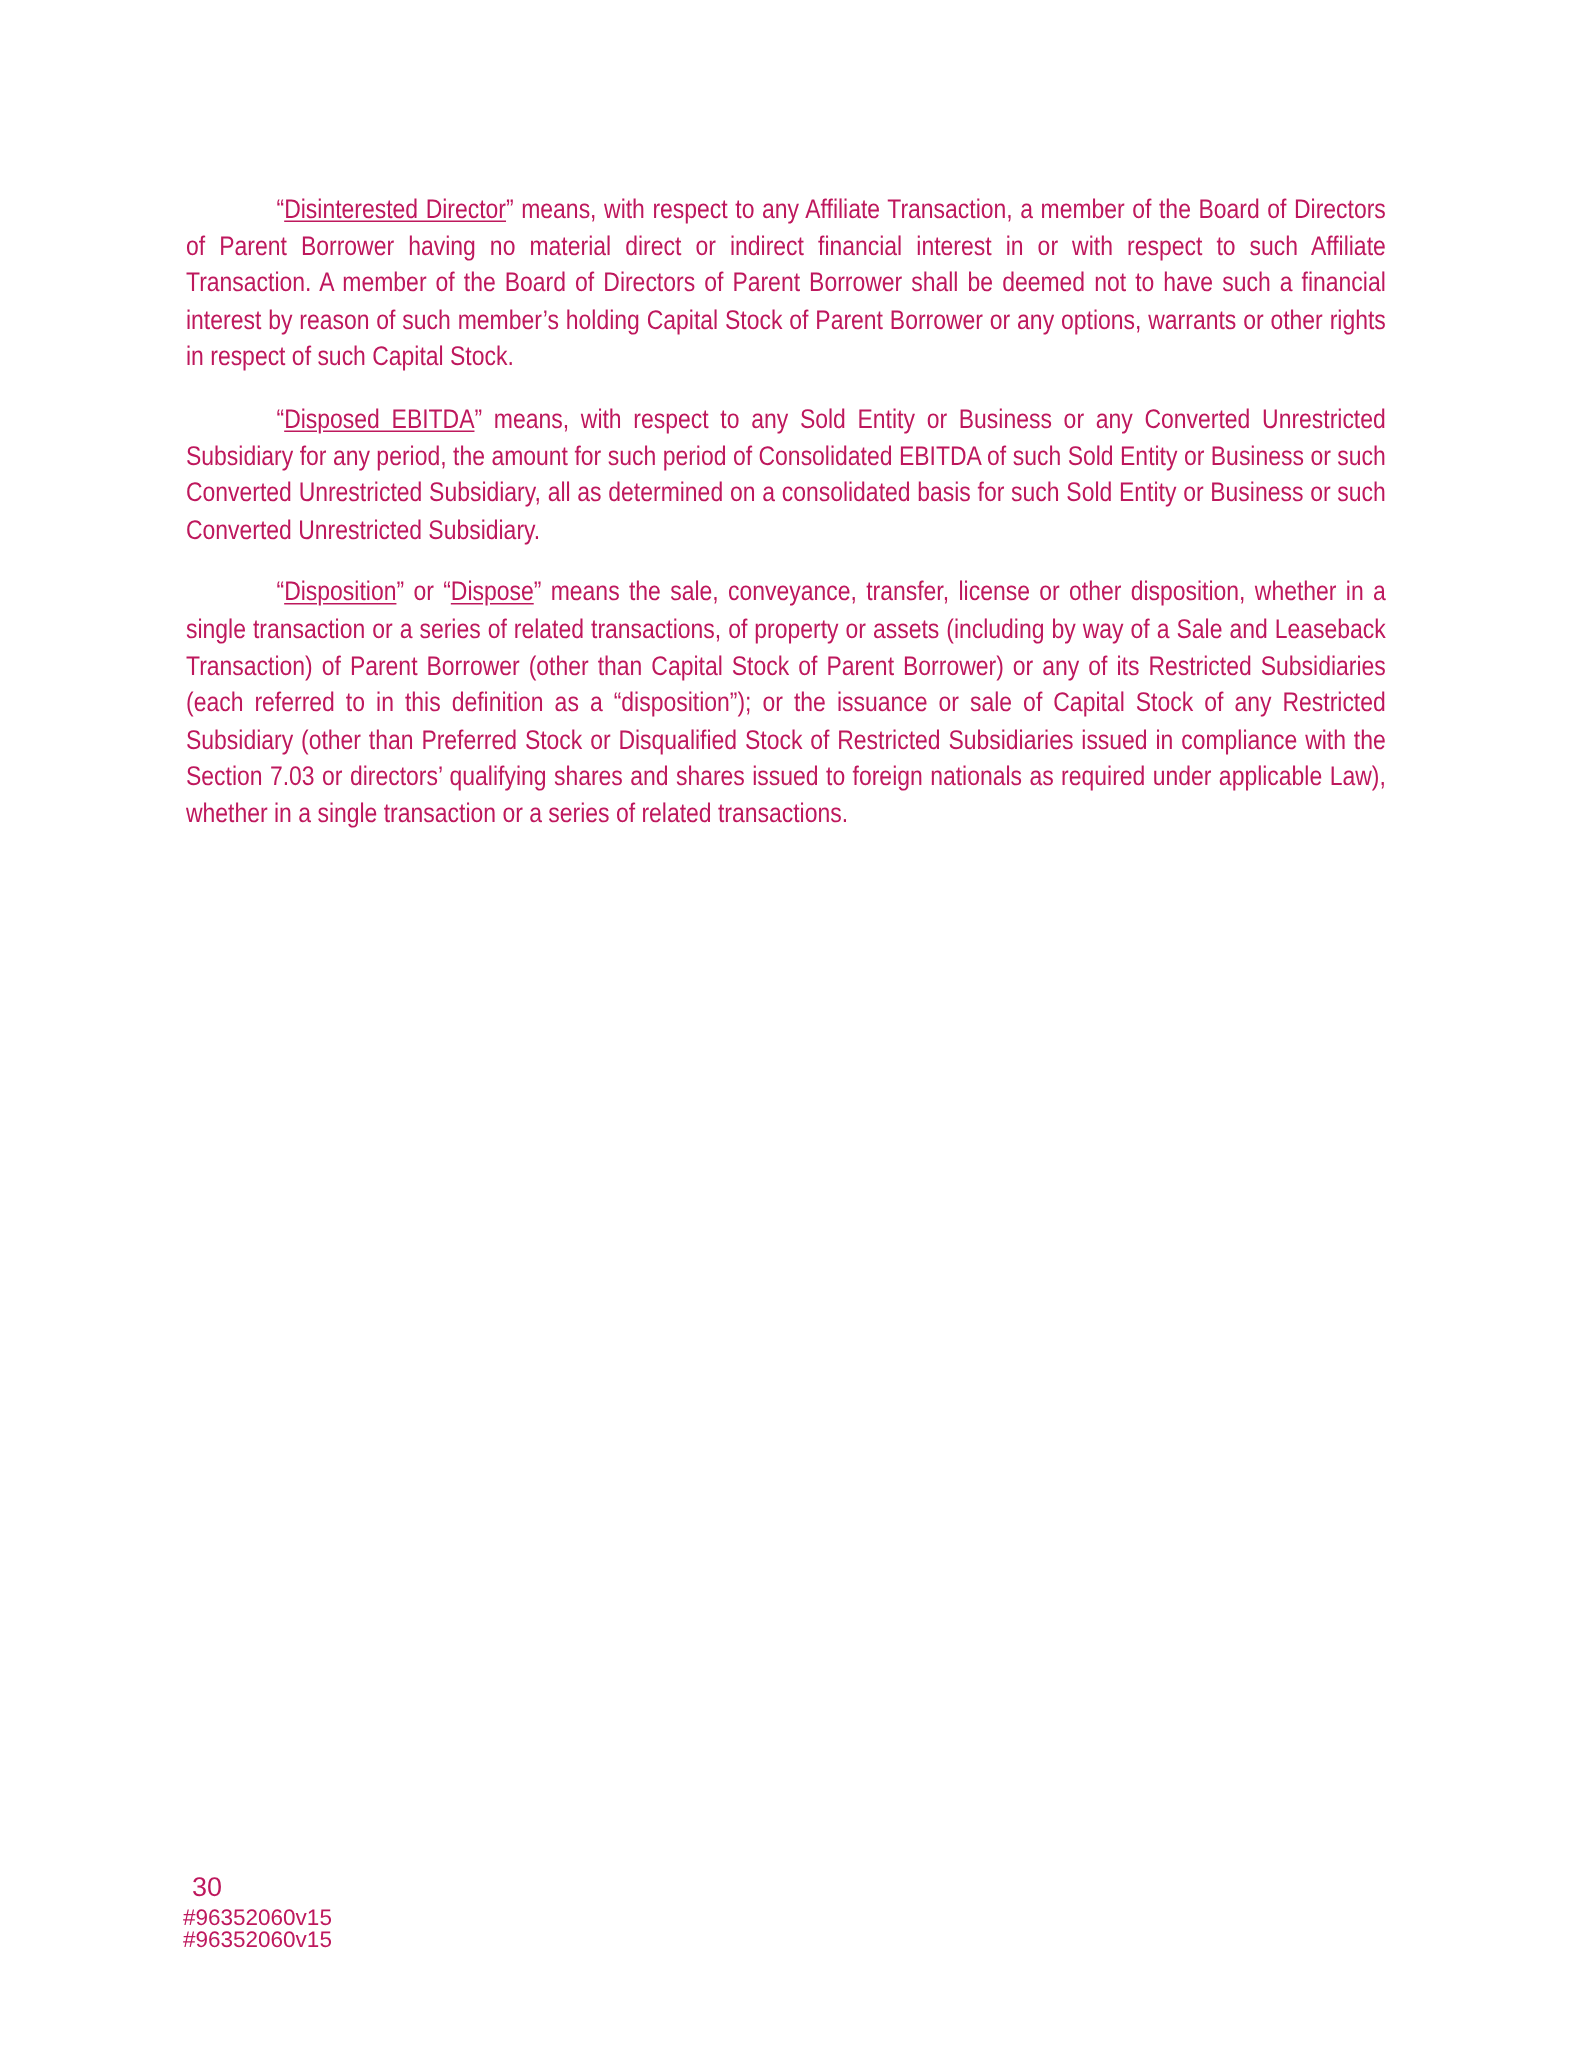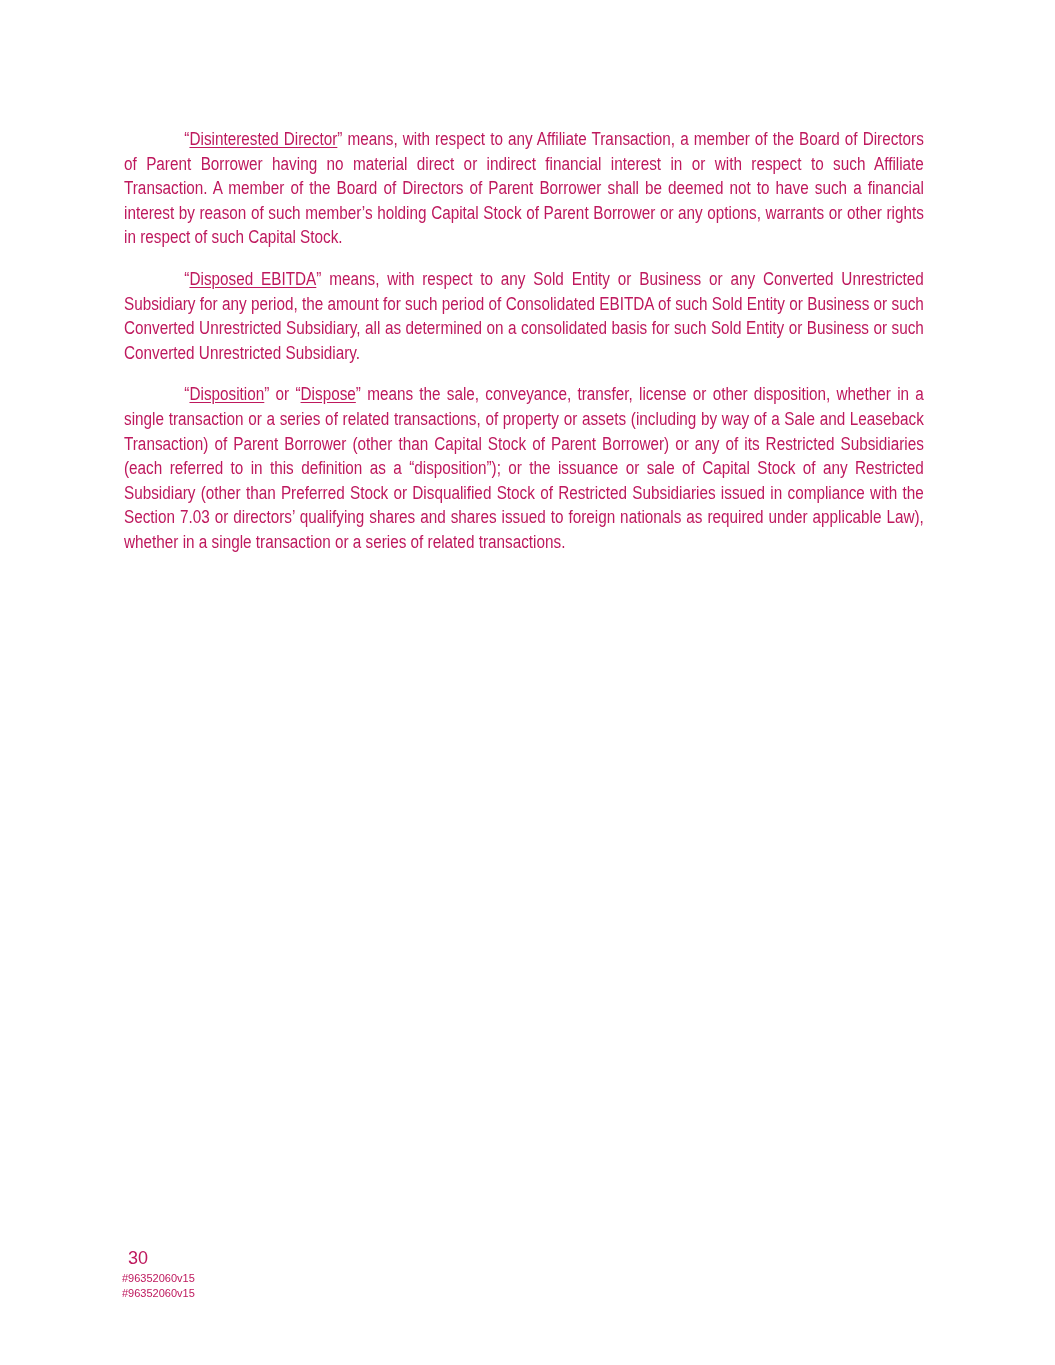--- a/index.html
+++ b/index.html
@@ -41,21 +41,21 @@
     position: absolute;
     left: 128px;
     top: 1248px;
     font-size: 18px;
     line-height: 20px;
   }
   .doc-ids {
     position: absolute;
     left: 122px;
     top: 1271px;
-    font-size: 11px;
+    font-size: 15px;
     line-height: 15px;
   }
 </style>
 </head>
 <body>
 
 <div class="page">
   <div class="content">
       <p class="para"><span>“</span><span class="u">Disinterested Director</span><span>” means, with respect to any Affiliate Transaction, a member of the Board of Directors of Parent Borrower having no material direct or indirect financial interest in or with respect to such Affiliate Transaction. A member of the Board of Directors of Parent Borrower shall be deemed not to have such a financial interest by reason of such member’s holding Capital Stock of Parent Borrower or any options, warrants or other rights in respect of such Capital Stock.</span></p>
       <p class="para"><span>“</span><span class="u">Disposed EBITDA</span><span>” means, with respect to any Sold Entity or Business or any Converted Unrestricted Subsidiary for any period, the amount for such period of Consolidated EBITDA of such Sold Entity or Business or such Converted Unrestricted Subsidiary, all as determined on a consolidated basis for such Sold Entity or Business or such Converted Unrestricted Subsidiary.</span></p>

